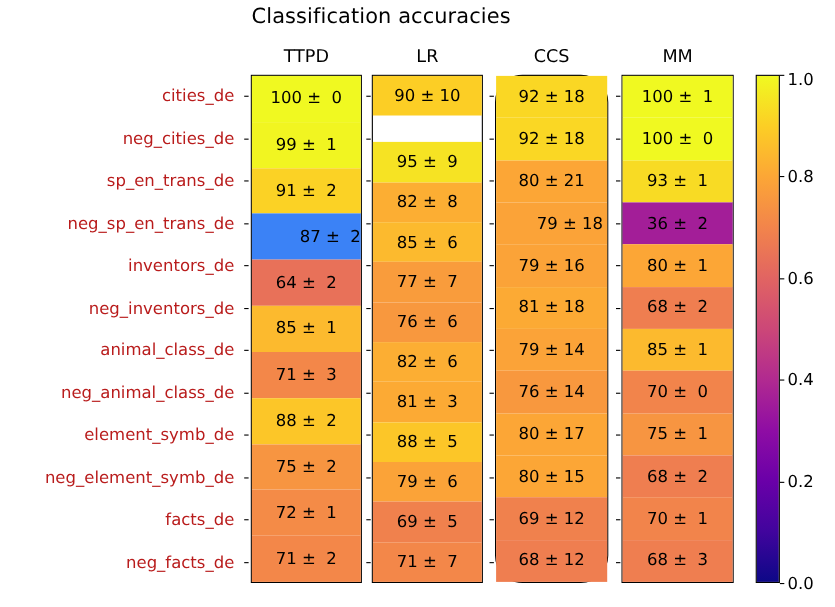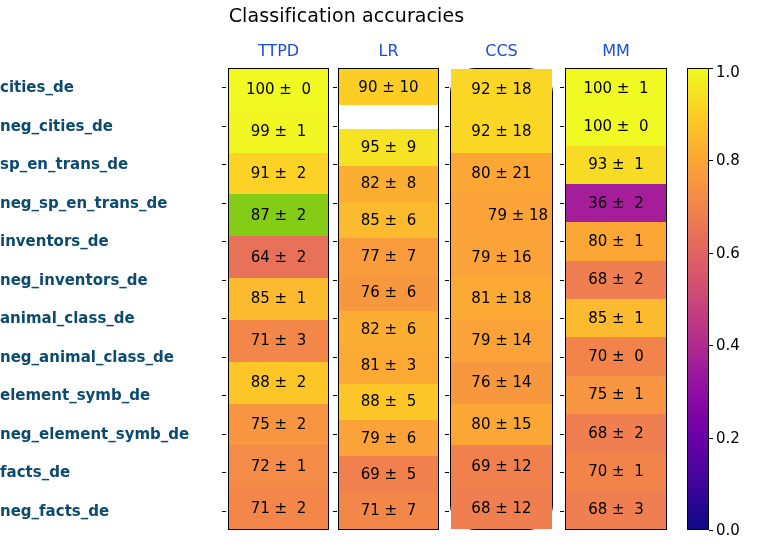--- a/index.html
+++ b/index.html
@@ -41,26 +41,26 @@
     top: 68px;
     width: 222px;
     height: 462px;
     display: flex;
     flex-direction: column;
   }
   .row-label {
     flex: 1 1 0;
     display: flex;
     align-items: center;
+    justify-content: flex-end;
     padding-right: 9px;
     font-size: 15px;
     white-space: nowrap;
-    color: #0c4a6e;
+    color: #b91c1c;
     box-sizing: border-box;
-    font-weight: bold;
   }
 
   
   .tick-strip {
     position: absolute;
     top: 68px;
     height: 462px;
     width: 4px;
     display: flex;
     flex-direction: column;
@@ -89,21 +89,21 @@
     display: flex;
     flex-direction: column;
   }
   .col-header {
     position: absolute;
     top: -28px;
     left: 0;
     width: 100%;
     text-align: center;
     font-size: 16px;
-    color: #1d4ed8;
+    color: #000000;
   }
   .cell {
     flex: 1 1 0;
     display: flex;
     align-items: center;
     justify-content: center;
     font-size: 15px;
     color: #000;
     line-height: 1;
     white-space: pre;
@@ -186,21 +186,21 @@
         <span>neg_facts_de</span>
       </div>
     </div>
 
   <div id="columns-host">
       <div class="heat-col" style="left: 228px; width: 101px;">
         <div class="col-header">TTPD</div>
         <div class="cell" style="background: rgb(240, 249, 33);"><span>100 ±  0</span></div>
         <div class="cell" style="background: rgb(241, 245, 33);"><span>99 ±  1</span></div>
         <div class="cell" style="background: rgb(251, 210, 37);"><span>91 ±  2</span></div>
-        <div class="cell" style="background: #84cc16;"><span>87 ±  2</span></div>
+        <div class="cell" style="background: #3b82f6; justify-content: flex-end;"><span>87 ±  2</span></div>
         <div class="cell" style="background: rgb(232, 113, 89);"><span>64 ±  2</span></div>
         <div class="cell" style="background: rgb(252, 186, 46);"><span>85 ±  1</span></div>
         <div class="cell" style="background: rgb(243, 135, 73);"><span>71 ±  3</span></div>
         <div class="cell" style="background: rgb(252, 198, 40);"><span>88 ±  2</span></div>
         <div class="cell" style="background: rgb(247, 149, 65);"><span>75 ±  2</span></div>
         <div class="cell" style="background: rgb(244, 139, 71);"><span>72 ±  1</span></div>
         <div class="cell" style="background: rgb(243, 135, 73);"><span>71 ±  2</span></div>
       </div>
       <div class="heat-col" style="left: 338px; width: 101px;">
         <div class="col-header">LR</div>
@@ -220,20 +220,21 @@
       <div class="heat-col" style="left: 450px; width: 103px; border-radius: 25px;">
         <div class="col-header">CCS</div>
         <div class="cell" style="background: rgb(250, 215, 36);"><span>92 ± 18</span></div>
         <div class="cell" style="background: rgb(250, 215, 36);"><span>92 ± 18</span></div>
         <div class="cell" style="background: rgb(252, 166, 54);"><span>80 ± 21</span></div>
         <div class="cell" style="background: rgb(251, 163, 56); padding-left: 33px;"><span>79 ± 18</span></div>
         <div class="cell" style="background: rgb(251, 163, 56);"><span>79 ± 16</span></div>
         <div class="cell" style="background: rgb(252, 170, 52);"><span>81 ± 18</span></div>
         <div class="cell" style="background: rgb(251, 163, 56);"><span>79 ± 14</span></div>
         <div class="cell" style="background: rgb(248, 152, 62);"><span>76 ± 14</span></div>
+        <div class="cell" style="background: rgb(252, 166, 54);"><span>80 ± 17</span></div>
         <div class="cell" style="background: rgb(252, 166, 54);"><span>80 ± 15</span></div>
         <div class="cell" style="background: rgb(240, 129, 77);"><span>69 ± 12</span></div>
         <div class="cell" style="background: rgb(239, 126, 80);"><span>68 ± 12</span></div>
       </div>
       <div class="heat-col" style="left: 565px; width: 102px;">
         <div class="col-header">MM</div>
         <div class="cell" style="background: rgb(240, 249, 33);"><span>100 ±  1</span></div>
         <div class="cell" style="background: rgb(240, 249, 33);"><span>100 ±  0</span></div>
         <div class="cell" style="background: rgb(248, 219, 36);"><span>93 ±  1</span></div>
         <div class="cell" style="background: rgb(163, 30, 152);"><span>36 ±  2</span></div>

